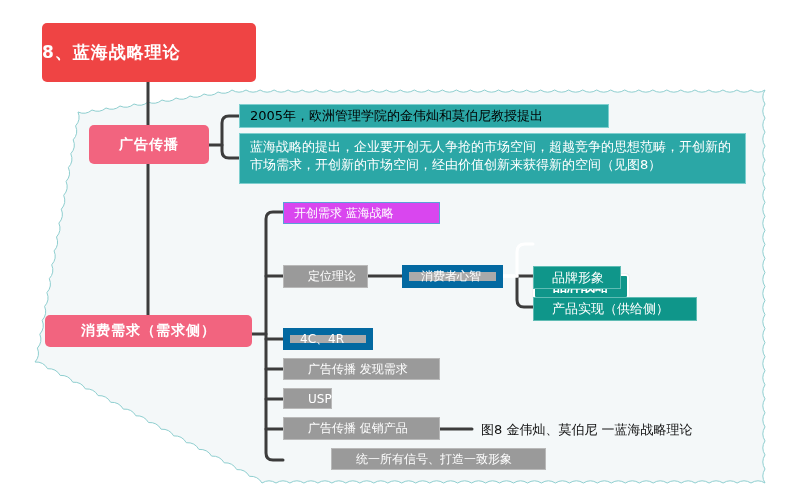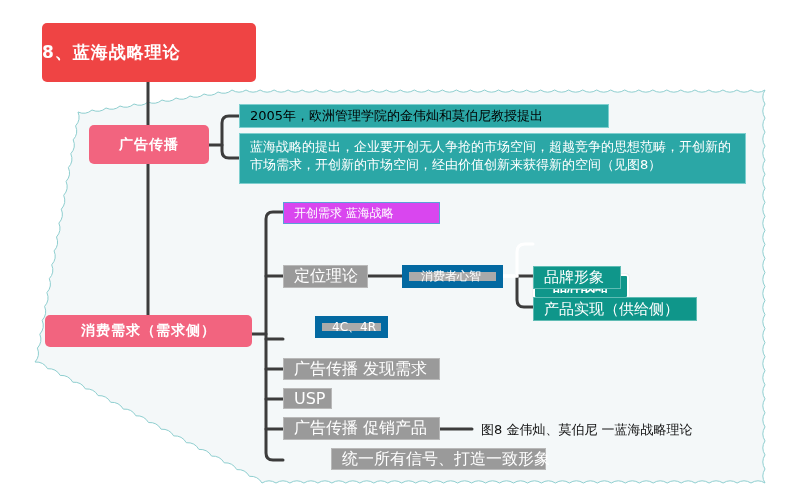--- a/index.html
+++ b/index.html
@@ -23,24 +23,24 @@
     background: #f2647f; border-radius: 5px; justify-content: center;
     font-size: 14px; font-weight: bold; letter-spacing: 1px;
   }
   .teal { background: #2ba7a6; border: 1px solid #7ecfcf; padding-left: 10px; }
   .teal-red { color: #000000; }
   .desc {
     left: 239px; top: 133px; width: 507px; height: 51px;
     align-items: flex-start; white-space: normal; line-height: 18px;
     padding: 4px 10px; font-size: 13px;
   }
-  .gray { background: #9a9a9a; border: 1px solid #b9b9b9; padding-left: 10px; font-size: 16px; }
+  .gray { background: #9a9a9a; border: 1px solid #b9b9b9; padding-left: 24px; font-size: 12px; }
   .gray-l { background: #aaaaaa; border: 7px solid #0369a1; padding-left: 10px; font-size: 12px; }
   .blue { background: #d946ef; border: 1px solid #5aa0d8; padding-left: 10px; font-size: 12px; }
-  .green { background: #0f968a; border: 1px solid #5fbcb4; padding-left: 10px; font-size: 15px; }
+  .green { background: #0f968a; border: 1px solid #5fbcb4; padding-left: 18px; font-size: 13px; }
   .green-bold { background: #0f968a; border: 2px solid #ffffff; border-radius: 3px; justify-content: center; font-weight: bold; font-size: 14px; box-shadow: 0 0 1px #bbb; margin-top: 42px; }
   .caption {
     position: absolute; left: 481px; top: 421px; font-size: 13px; color: #111;
     white-space: nowrap;
   }
 </style>
 </head>
 <body>
 
 <svg id="bg-svg" width="800" height="503">
@@ -108,21 +108,21 @@
 </div>
 
 <div class="node green" style="left:533px; top:266px; width:88px; height:23px;">
   <span>品牌形象</span>
 </div>
 
 <div class="node green" style="left:533px; top:297px; width:164px; height:24px;">
   <span>产品实现（供给侧）</span>
 </div>
 
-<div class="node gray-l" style="left:283px; top:316px; width:73px; height:22px;margin-left:32px;">
+<div class="node gray-l" style="left:283px; top:328px; width:90px; height:22px;">
   <span>4C、4R</span>
 </div>
 
 <div class="node gray" style="left:283px; top:358px; width:157px; height:22px;">
   <span>广告传播 发现需求</span>
 </div>
 
 <div class="node gray" style="left:283px; top:388px; width:49px; height:21px;">
   <span>USP</span>
 </div>

